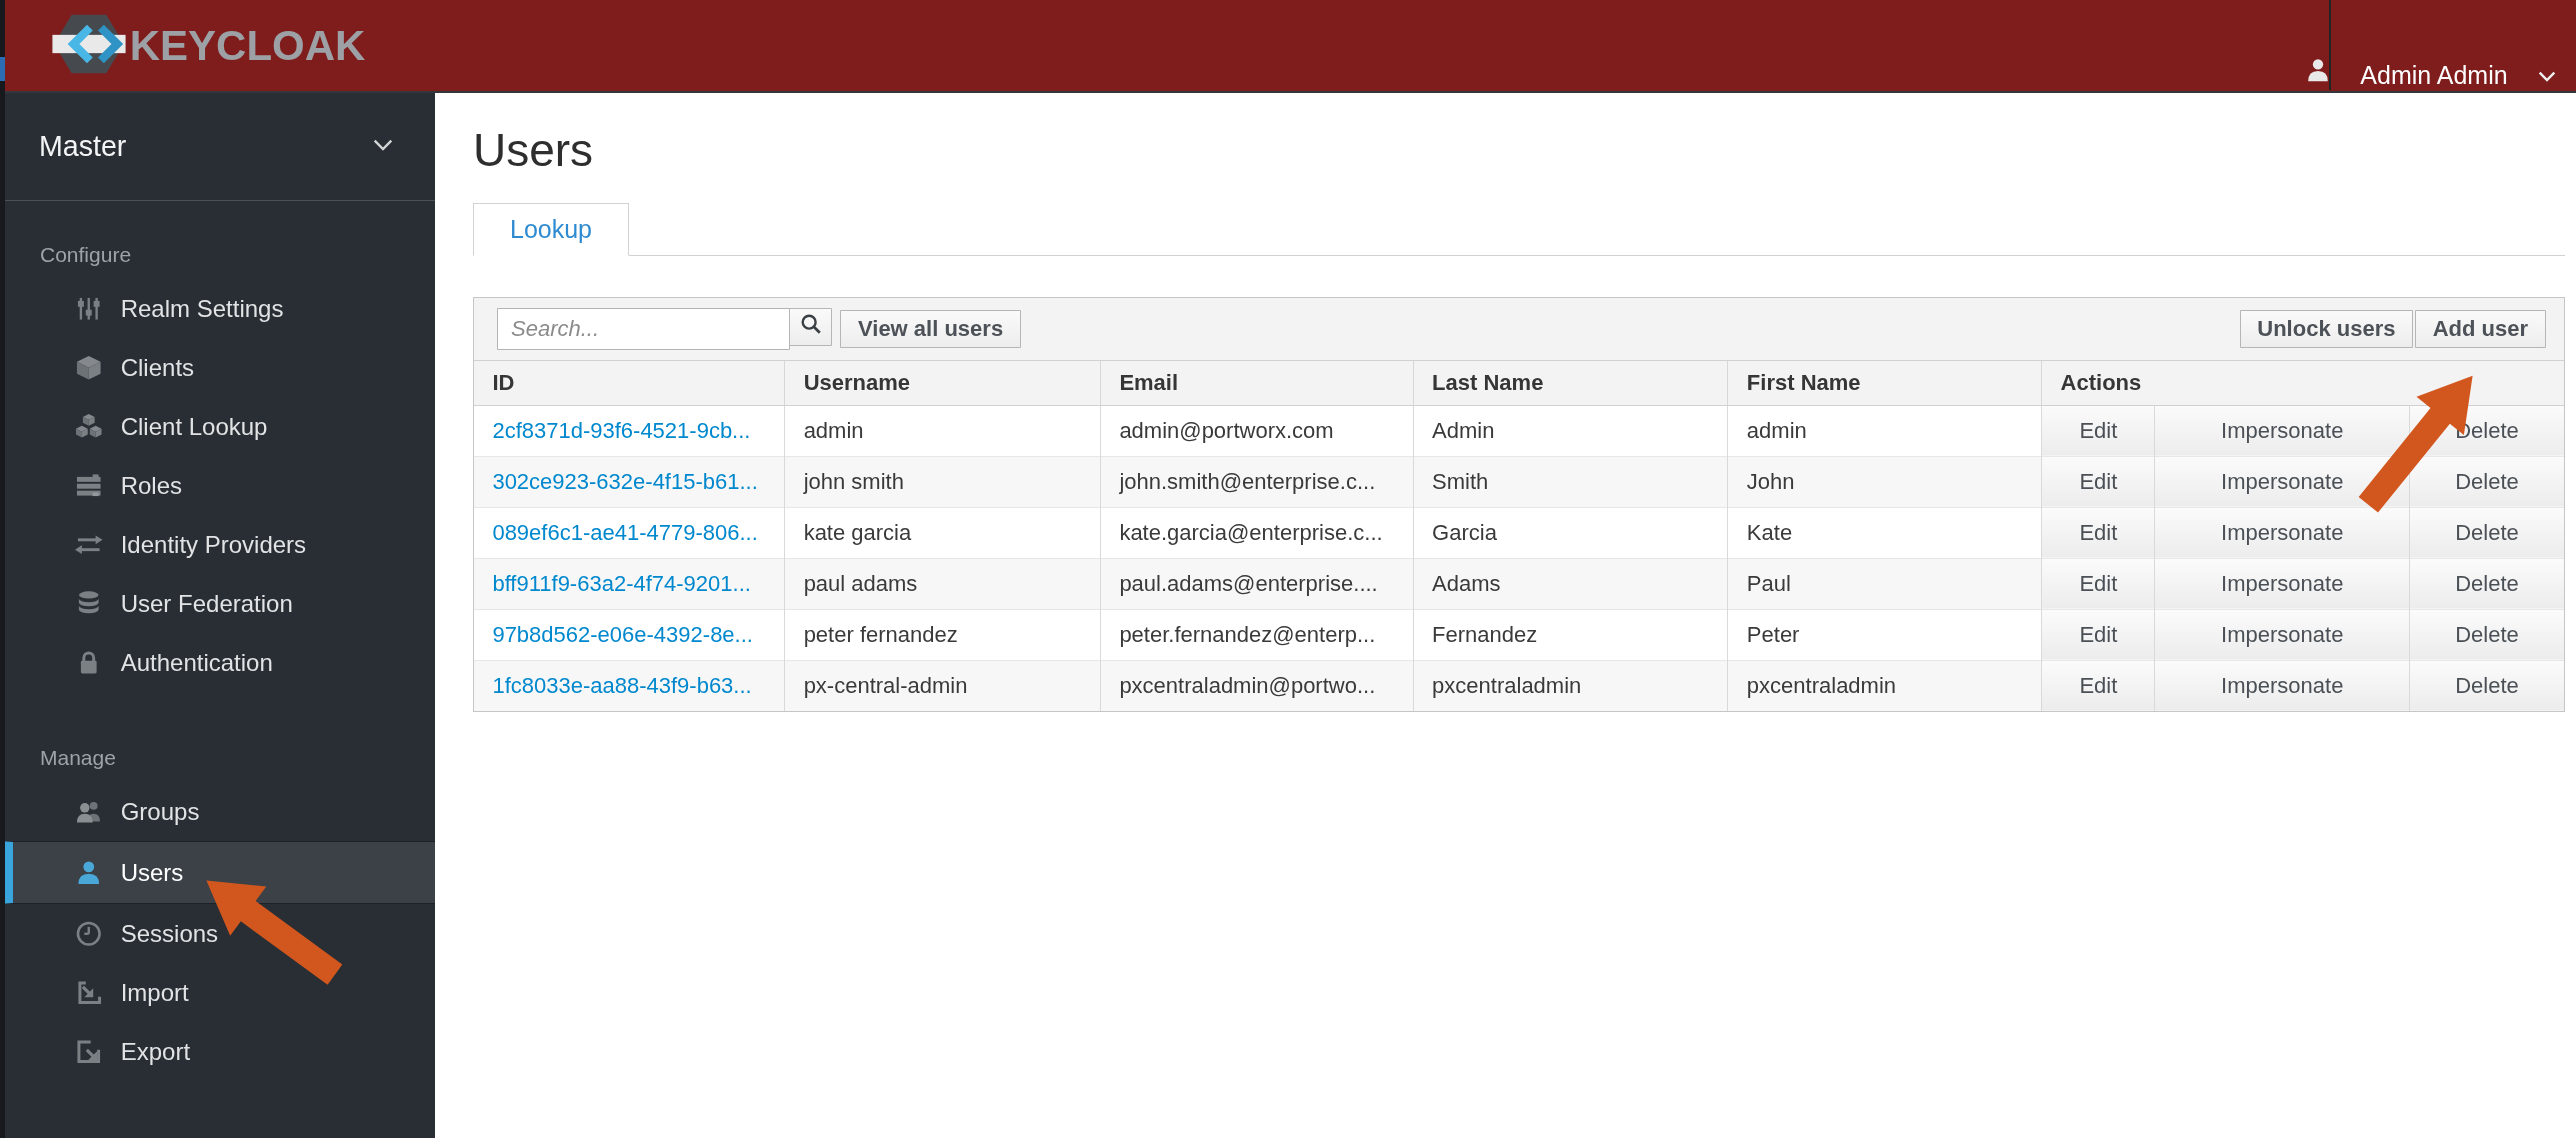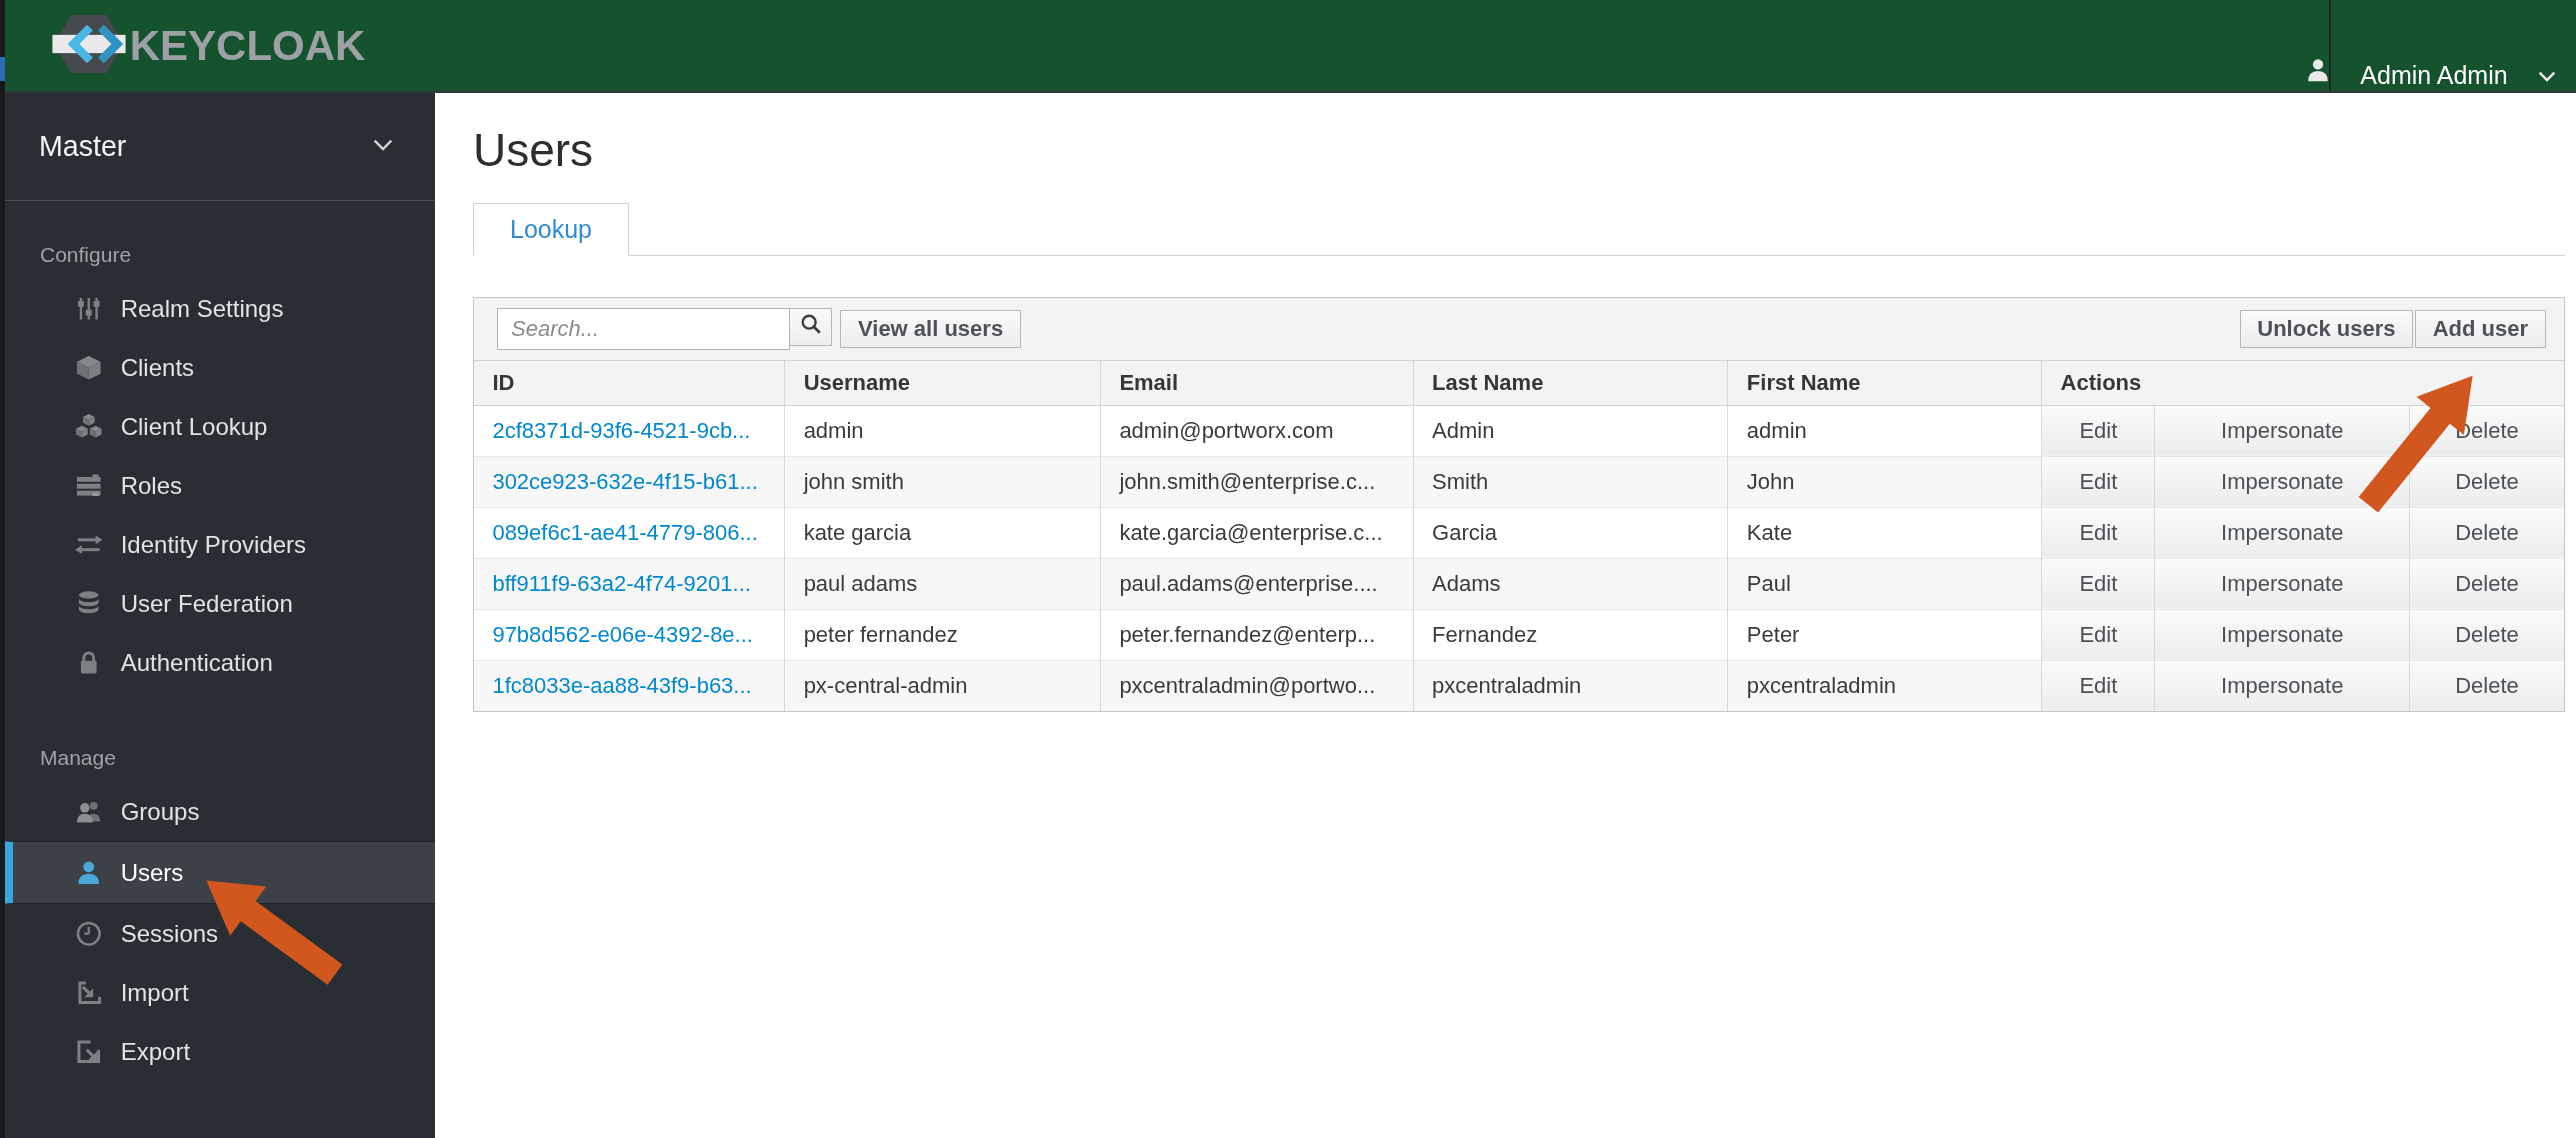--- a/index.html
+++ b/index.html
@@ -6,21 +6,21 @@
   html,body { width:2576px; height:1139px; }
   body {
     font-family:"Liberation Sans","DejaVu Sans",sans-serif;
     background:#ffffff; overflow:hidden; position:relative;
   }
   .screen { position:absolute; inset:0; }
 
   
   .topbar {
     position:absolute; left:0; top:0; width:2576px; height:93px;
-    background:#14532d; border-bottom:2.8px solid #33373c;
+    background:#7f1d1d; border-bottom:2.8px solid #33373c;
     display:flex; align-items:center; z-index:3;
   }
   .brand { display:flex; align-items:center; margin-left:52px; cursor:pointer; }
   .brand-text {
     color:#9da0a4; font-size:42px; font-weight:700; letter-spacing:0px; margin-left:3.7px;
   }
   .header-divider { position:absolute; left:2329px; top:0; width:1.8px; height:90px; background:#232323; }
   .user-menu {
     position:absolute; right:18.4px; top:0; height:90px;
     display:flex; align-items:flex-end; gap:28px; cursor:pointer; color:#fdfdfd; font-size:25px;

